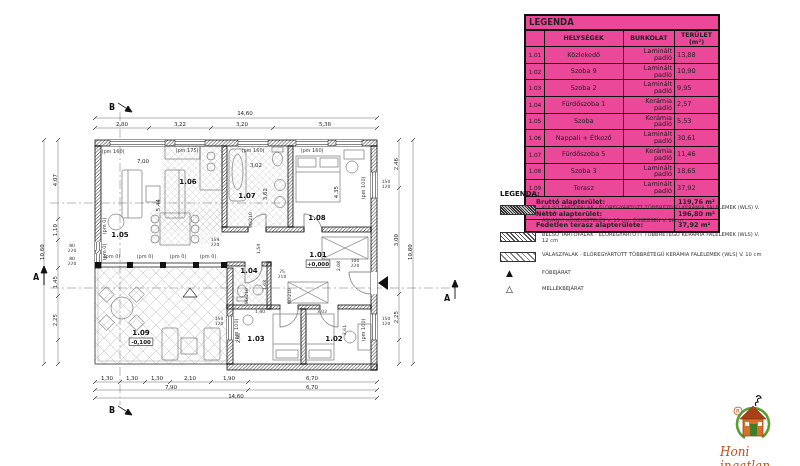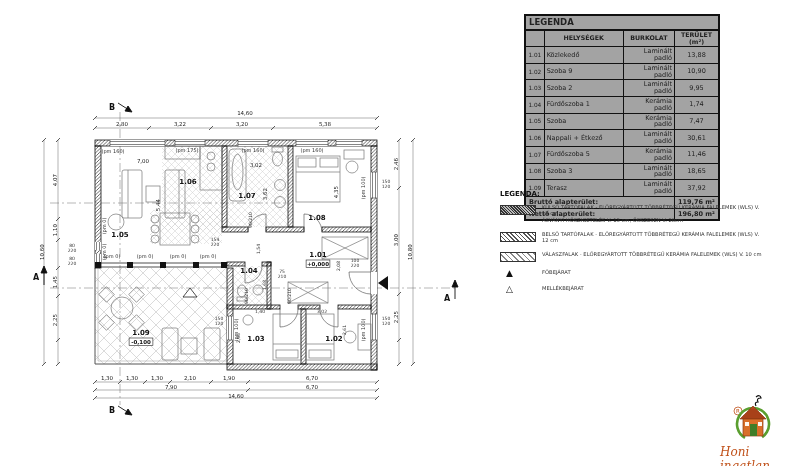--- a/index.html
+++ b/index.html
@@ -7,29 +7,29 @@
          font-family:"DejaVu Sans",sans-serif;color:#222;}
   
   .t-room{font:bold 7px "DejaVu Sans",sans-serif;fill:#111;text-anchor:middle;}
   .t-level{font:bold 5.5px "DejaVu Sans",sans-serif;fill:#111;text-anchor:middle;}
   .t-dim{font:5.5px "DejaVu Sans",sans-serif;fill:#222;text-anchor:middle;}
   .t-annot{font:5px "DejaVu Sans",sans-serif;fill:#333;text-anchor:middle;}
   .t-tiny{font:4.5px "DejaVu Sans",sans-serif;fill:#333;text-anchor:middle;}
   .t-marker{font:bold 8px "DejaVu Sans",sans-serif;fill:#111;text-anchor:middle;}
   
   #legend-table{position:absolute;left:524px;top:14px;width:196px;border-collapse:collapse;
-        border:2px solid #111;font-size:6.5px;line-height:1.05;background:#a3a3a3;}
+        border:2px solid #111;font-size:6.5px;line-height:1.05;background:#ec4899;}
   #legend-table td,#legend-table th{border:1px solid #111;padding:1px 2px;}
   #legend-table .title-row th{font-size:8.5px;text-align:left;padding:2px 3px;border-bottom:2px solid #111;}
   #legend-table .hdr th{font-weight:bold;text-align:center;font-size:6.3px;}
   #legend-table .c-no{width:14px;text-align:center;font-size:5.8px;}
-  #legend-table .c-name{width:88px;text-align:left;}
+  #legend-table .c-name{width:88px;text-align:center;}
   #legend-table .c-floor{width:50px;text-align:right;}
-  #legend-table .c-area{width:34px;text-align:center;}
-  #legend-table .tot-label{font-weight:bold;text-align:left;padding:2px 3px;}
+  #legend-table .c-area{width:34px;text-align:left;}
+  #legend-table .tot-label{font-weight:bold;text-align:left;padding:2px 10px;}
   #legend-table .tot-val{font-weight:bold;text-align:left;white-space:nowrap;padding:2px 3px;}
   
   #legend-list{position:absolute;left:500px;top:190px;width:264px;font-size:5.2px;color:#333;}
   #legend-list .lg-title{font-weight:bold;font-size:7px;color:#111;margin-bottom:6px;}
   .lg-item{display:flex;align-items:flex-start;margin-bottom:7px;}
   .lg-sym{width:36px;flex:0 0 36px;margin-right:6px;display:flex;justify-content:flex-start;}
   .sw{width:34px;height:8px;border:1px solid #333;margin-top:1px;}
   .sw-dense{background:repeating-linear-gradient(45deg,#333 0 1px,#bbb 1px 2px);}
   .sw-mid{background:repeating-linear-gradient(45deg,#555 0 1px,#fff 1px 3px);}
   .sw-light{background:repeating-linear-gradient(45deg,#888 0 1px,#fff 1px 4px);}
@@ -395,27 +395,27 @@
         <tr>
           <td class="c-no">1.03</td>
           <td class="c-name">Szoba 2</td>
           <td class="c-floor">Laminált padló</td>
           <td class="c-area">9,95</td>
         </tr>
         <tr>
           <td class="c-no">1.04</td>
           <td class="c-name">Fürdőszoba 1</td>
           <td class="c-floor">Kerámia padló</td>
-          <td class="c-area">1,74</td>
+          <td class="c-area">2,57</td>
         </tr>
         <tr>
           <td class="c-no">1.05</td>
           <td class="c-name">Szoba</td>
           <td class="c-floor">Kerámia padló</td>
-          <td class="c-area">7,47</td>
+          <td class="c-area">5,53</td>
         </tr>
         <tr>
           <td class="c-no">1.06</td>
           <td class="c-name">Nappali + Étkező</td>
           <td class="c-floor">Laminált padló</td>
           <td class="c-area">30,61</td>
         </tr>
         <tr>
           <td class="c-no">1.07</td>
           <td class="c-name">Fürdőszoba 5</td>
@@ -436,20 +436,24 @@
         </tr>
       </tbody>
     <tbody id="legend-totals">
         <tr>
           <td colspan="3" class="tot-label">Bruttó alapterület:</td>
           <td class="tot-val">119,76 m²</td>
         </tr>
         <tr>
           <td colspan="3" class="tot-label">Nettó alapterület:</td>
           <td class="tot-val">196,80 m²</td>
+        </tr>
+        <tr>
+          <td colspan="3" class="tot-label">Fedetlen terasz alapterülete:</td>
+          <td class="tot-val">37,92 m²</td>
         </tr>
       </tbody>
   </table>
 
   <div id="legend-list">
     <div class="lg-title">LEGENDA:</div>
     <div id="legend-items">
         <div class="lg-item">
           <div class="lg-sym">
             <div class="sw sw-dense"></div>

